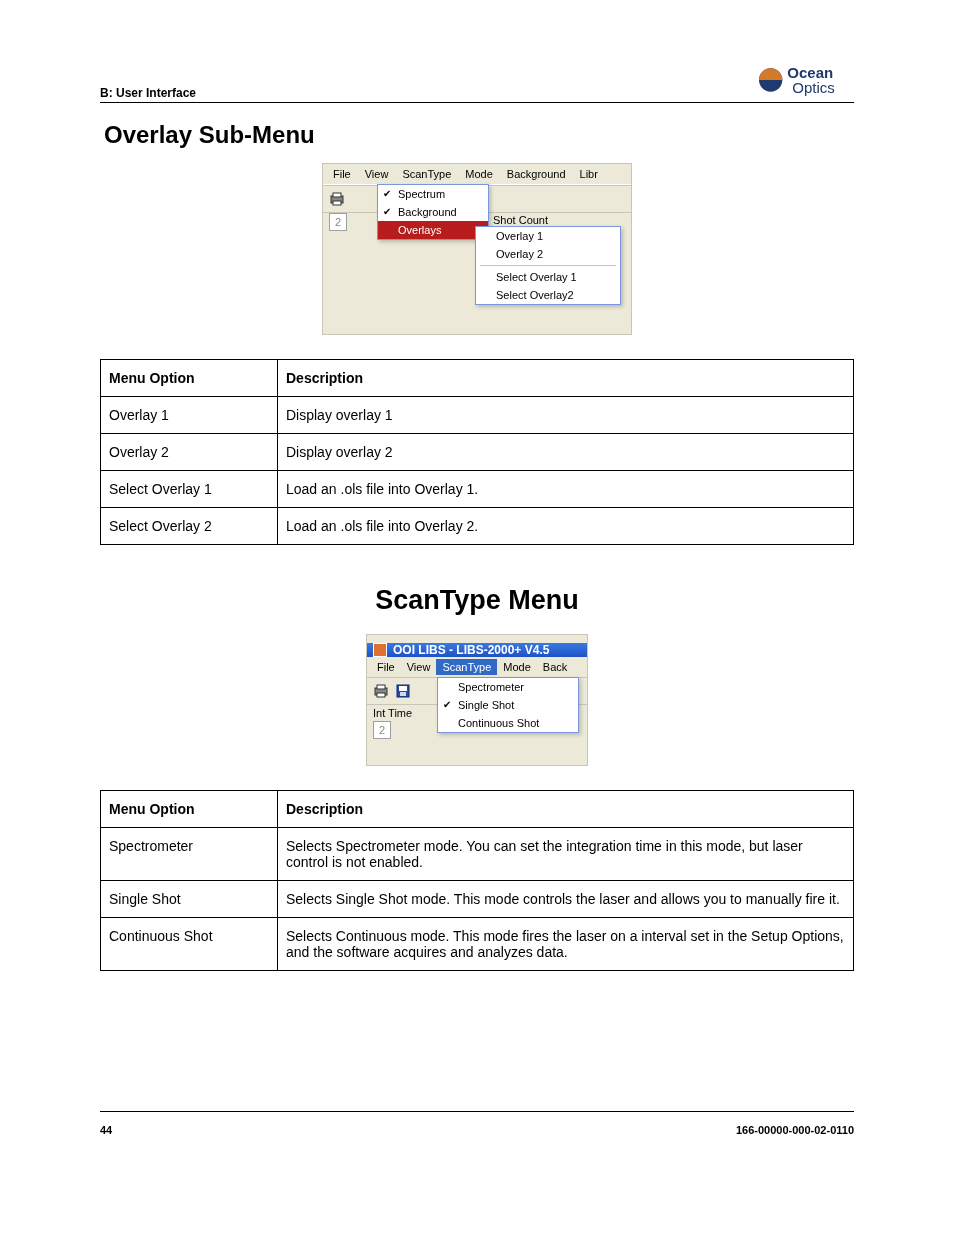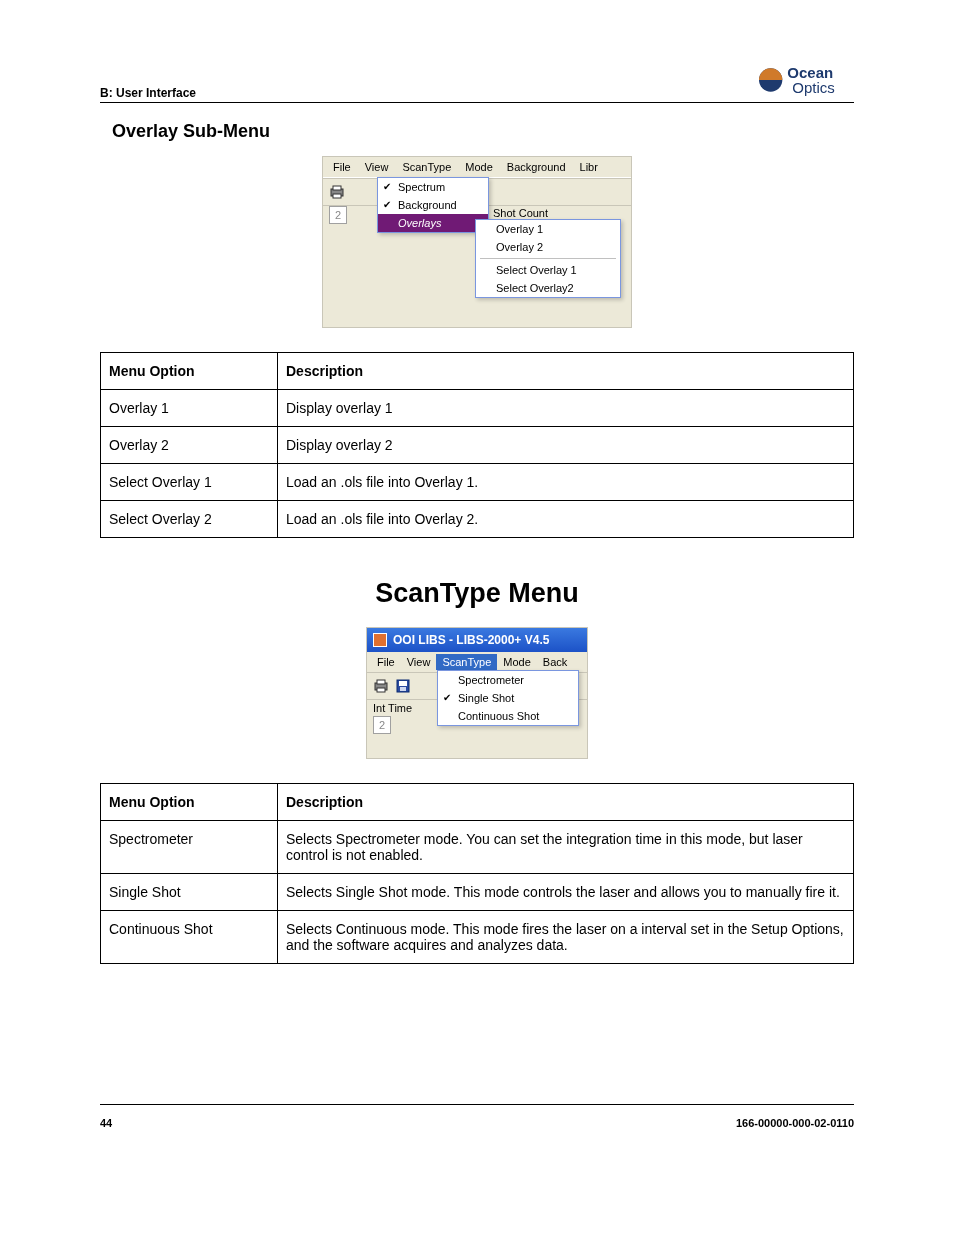--- a/index.html
+++ b/index.html
@@ -20,23 +20,23 @@
   }
   .header-text {
     font-size: 12px;
     font-weight: bold;
   }
   .logo {
     width: 100px;
     height: 40px;
   }
   h2.section {
-    font-size: 18px;
-    font-weight: bold;
-    margin: 18px 0 14px 12px;
+    font-size: 24px;
+    font-weight: bold;
+    margin: 18px 0 14px 4px;
   }
   h1.chapter {
     font-size: 27px;
     font-weight: bold;
     margin: 40px 0 18px 0;
     text-align: center;
   }
   table.desc {
     border-collapse: collapse;
     width: 100%;
@@ -106,23 +106,22 @@
     background: #fff;
     border: 1px solid #7a96df;
     box-shadow: 2px 2px 4px rgba(0,0,0,0.2);
   }
   .drop-item {
     padding: 3px 20px 3px 20px;
     white-space: nowrap;
     position: relative;
   }
   .drop-item.hl {
-    background: #701a75;
+    background: #b91c1c;
     color: #fff;
-    font-style: italic;
   }
   .check::before {
     content: "✔";
     position: absolute;
     left: 5px;
     font-size: 10px;
   }
   .arrow::after {
     content: "►";
     position: absolute;
@@ -140,28 +139,29 @@
     height: 130px;
     position: relative;
     margin: 0 auto 24px auto;
     font-family: Tahoma, Arial, sans-serif;
     font-size: 11px;
     color: #000;
     border: 1px solid #c9c6b8;
     background: #ece9d8;
   }
   .titlebar {
-    height: 24px;
+    height: 14px;
     background: linear-gradient(to bottom, #3a79e0, #1c52c7);
     color: #fff;
     display: flex;
-    align-items: center;
+    align-items: flex-end;
     padding: 0 6px;
     font-weight: bold;
     font-size: 12px;
+    margin-top: 8px;
   }
   .titlebar .winicon {
     width: 12px; height: 12px; background:#e07030; border:1px solid #fff; margin-right:6px;
   }
   .menubar2 {
     display: flex;
     background: #ece9d8;
     height: 20px;
     align-items: center;
     padding: 0 4px;

